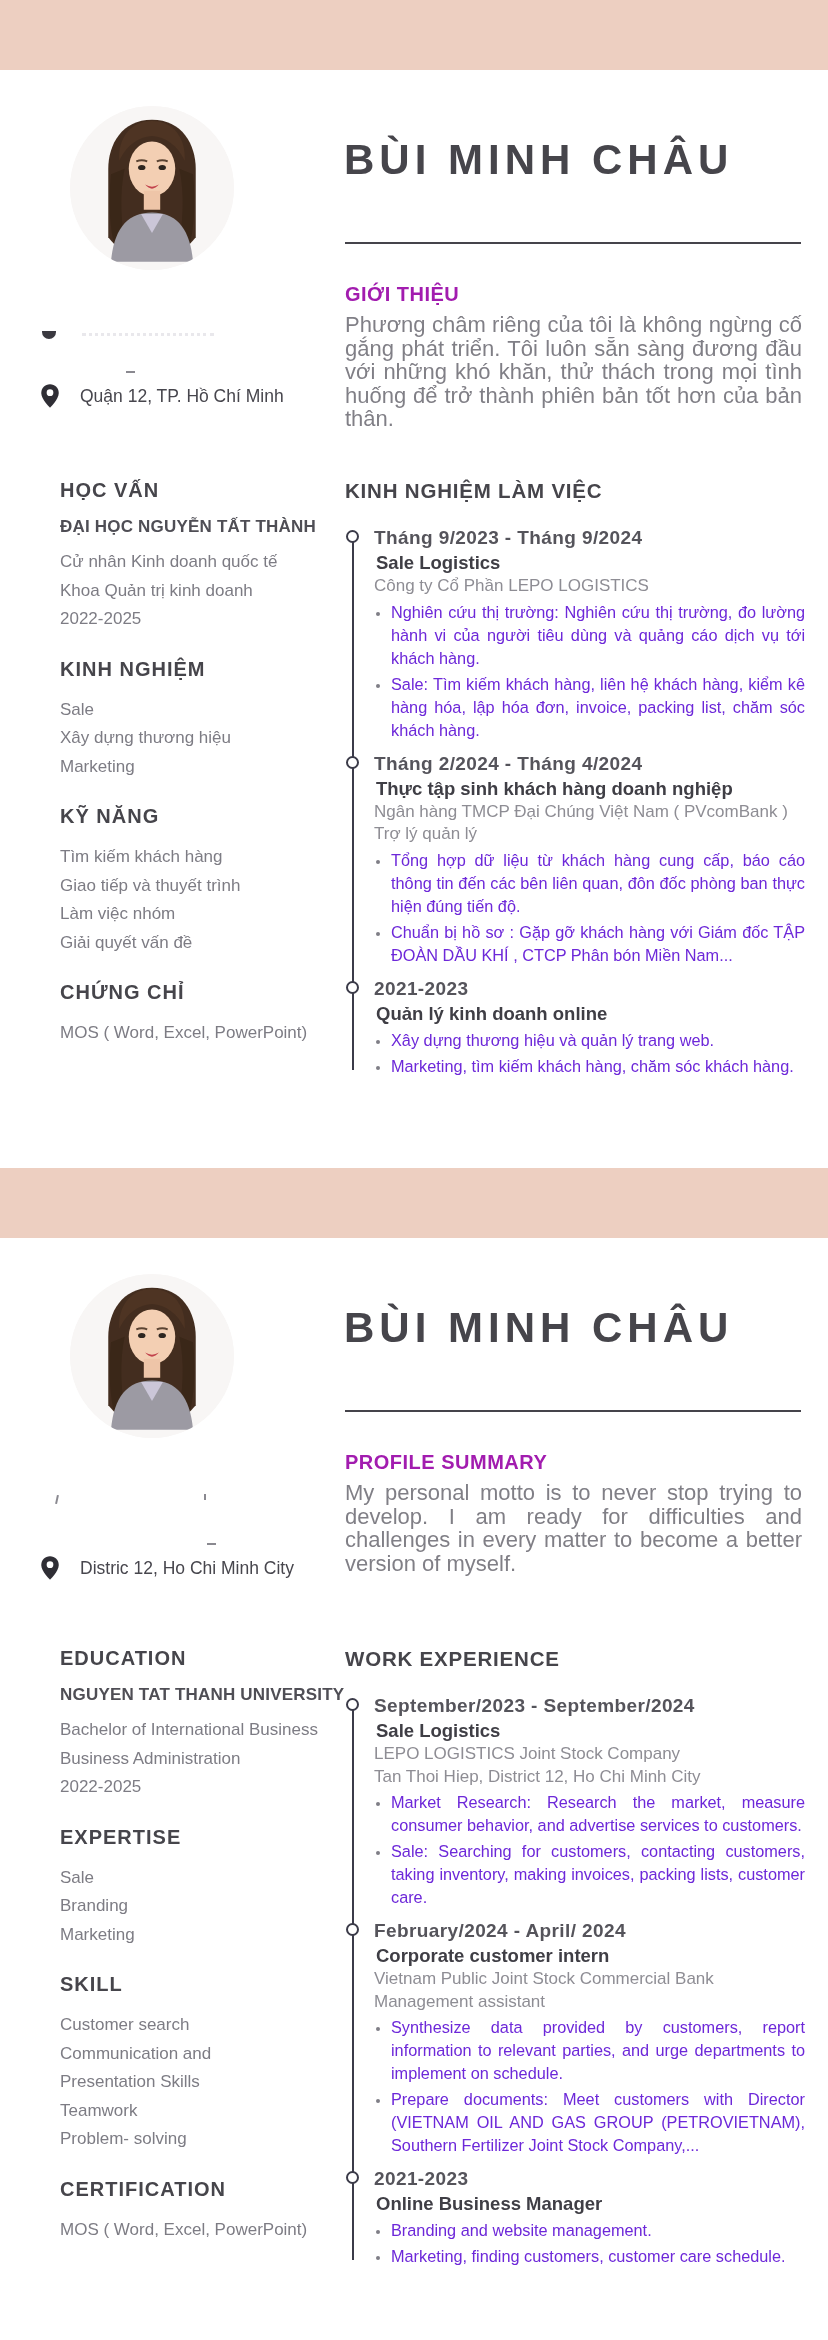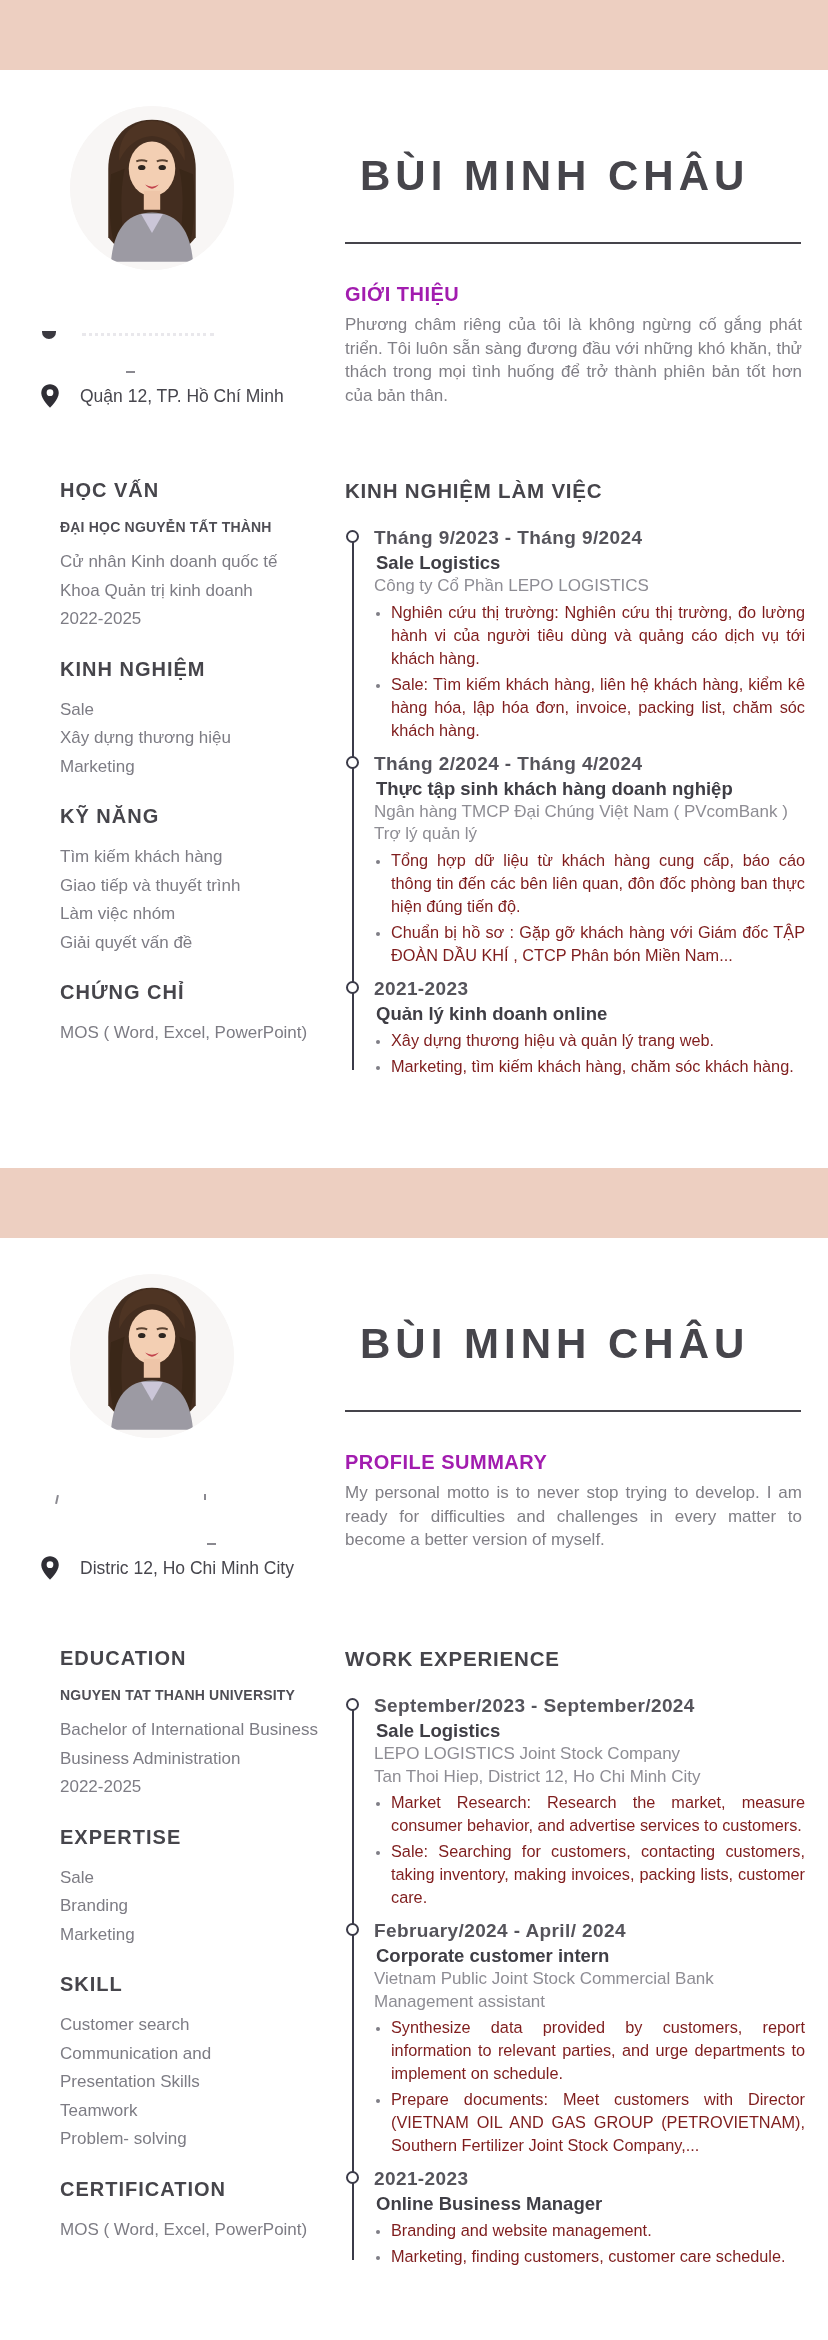--- a/index.html
+++ b/index.html
@@ -11,63 +11,63 @@
   .sheet { position:absolute; left:0; width:828px; overflow:hidden; background:#fff; }
   #page-vi { top:0; height:1168px; }
   #page-en { top:1168px; height:1172px; }
 
   .topbar { position:absolute; top:0; left:0; width:100%; height:70px; }
 
   .avatar { position:absolute; left:70px; top:106px; width:164px; height:164px;
             border-radius:50%; overflow:hidden; background:#f8f6f5; }
   .avatar svg { display:block; width:100%; height:100%; }
 
-  .name { position:absolute; left:344px; top:136px; margin:16px;
+  .name { position:absolute; left:344px; top:136px; margin:0;
           font-size:42px; font-weight:700; letter-spacing:5px; color:#46454b; white-space:nowrap; }
 
   .rule { position:absolute; left:345px; top:242px; width:456px; height:0;
           border-top:2px solid #45444b; }
 
   .about { position:absolute; left:345px; top:283px; width:457px; }
   .about h2 { margin:0 0 7px; font-size:20px; letter-spacing:.5px; color:#a21caf; }
-  .about p  { margin:0; font-size:17px; line-height:23.5px; text-align:justify; color:#807f86; }
+  .about p  { margin:0; font-size:22px; line-height:23.5px; text-align:justify; color:#807f86; }
 
   .contact { position:absolute; left:40px; top:325px; width:290px; height:100px; }
   .rphone { position:absolute; left:2px; top:6px; width:14px; height:8px;
             background:#3a3940; border-radius:0 0 7px 7px; }
   .rdots  { position:absolute; left:42px; top:8px; width:132px; border-top:3px dotted #e9e8ec; }
   .rdash  { position:absolute; left:86px; top:46px; width:9px; height:2px; background:#8a8990; }
   .rtick1 { position:absolute; left:16px; top:2px; width:2px; height:9px; background:#8a8990; transform:rotate(12deg); }
   .rtick2 { position:absolute; left:164px; top:1px; width:2px; height:6px; background:#8a8990; }
   .rdash2 { position:absolute; left:167px; top:50px; width:9px; height:2px; background:#8a8990; }
   .loc { position:absolute; left:0; display:flex; align-items:center; gap:20px; }
   .loc-vi { top:58px; }
   .loc-en { top:62px; }
   .loc span { font-size:17.5px; color:#47464d; white-space:nowrap; }
   .pin { flex:0 0 auto; }
 
   .sidebar { position:absolute; left:60px; top:479px; width:283px; }
   .sidebar section { margin-bottom:24px; }
   .sidebar h3 { margin:0 0 15px; font-size:20px; letter-spacing:1px; color:#46454b; }
-  .uni   { font-size:14px; font-weight:700; color:#4f4e55; letter-spacing:.2px;
+  .uni   { font-size:17px; font-weight:700; color:#4f4e55; letter-spacing:.2px;
            margin-bottom:11px; line-height:20px; white-space:nowrap; }
   .sline { font-size:17px; color:#7d7c84; line-height:28.5px; }
 
   .main { position:absolute; left:345px; top:479px; width:460px; }
   .main h3 { margin:0 0 22px; font-size:20.5px; letter-spacing:.8px; color:#46454b; }
   .timeline { position:relative; }
   .tl-line { position:absolute; left:7px; top:12px; bottom:8px; width:2px; background:#3b3b49; }
   .entry { position:relative; padding-left:29px; margin-bottom:9px; }
   .entry::before { content:""; position:absolute; left:1px; top:5px; width:9px; height:9px;
                    border:2px solid #3b3b49; border-radius:50%; background:#fff; }
   .date { font-size:19px; font-weight:700; color:#55545b; letter-spacing:.4px; line-height:25px; }
   .role { font-size:18.5px; font-weight:700; color:#3f3e45; line-height:25px; margin-left:2px; }
   .org  { font-size:17px; color:#8e8d94; line-height:22.5px; }
   .bullets { margin:3px 0 8px; padding-left:17px; list-style:disc; }
-  .bullets li { font-size:16.3px; color:#7f1d1d; line-height:23px; text-align:justify; margin-bottom:3px; }
+  .bullets li { font-size:16.3px; color:#6d28d9; line-height:23px; text-align:justify; margin-bottom:3px; }
   .bullets li::marker { color:#7f7e86; font-size:14px; }
 </style>
 </head>
 <body>
 
 <div class="sheet" id="page-vi">
   <div class="topbar" style="background:#edcfc1;"></div>
 
   <div class="avatar">
     <svg viewBox="0 0 120 120">

